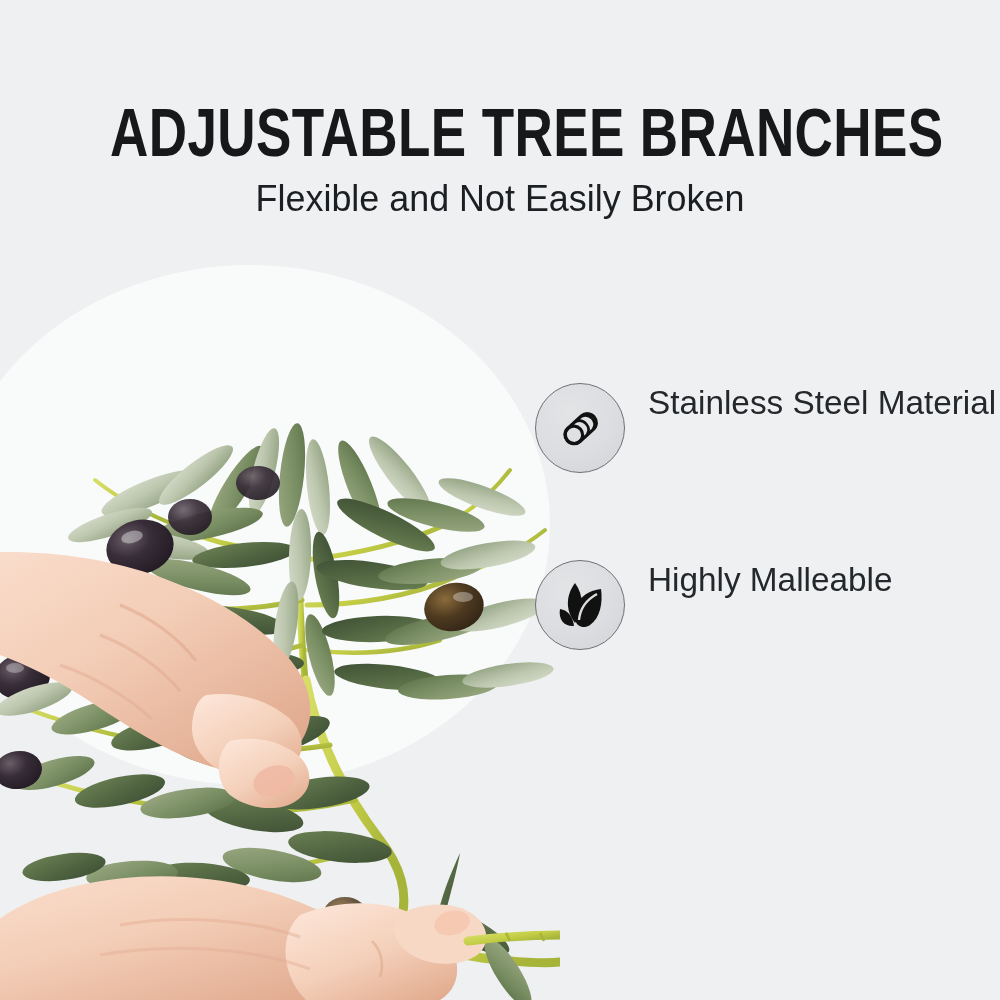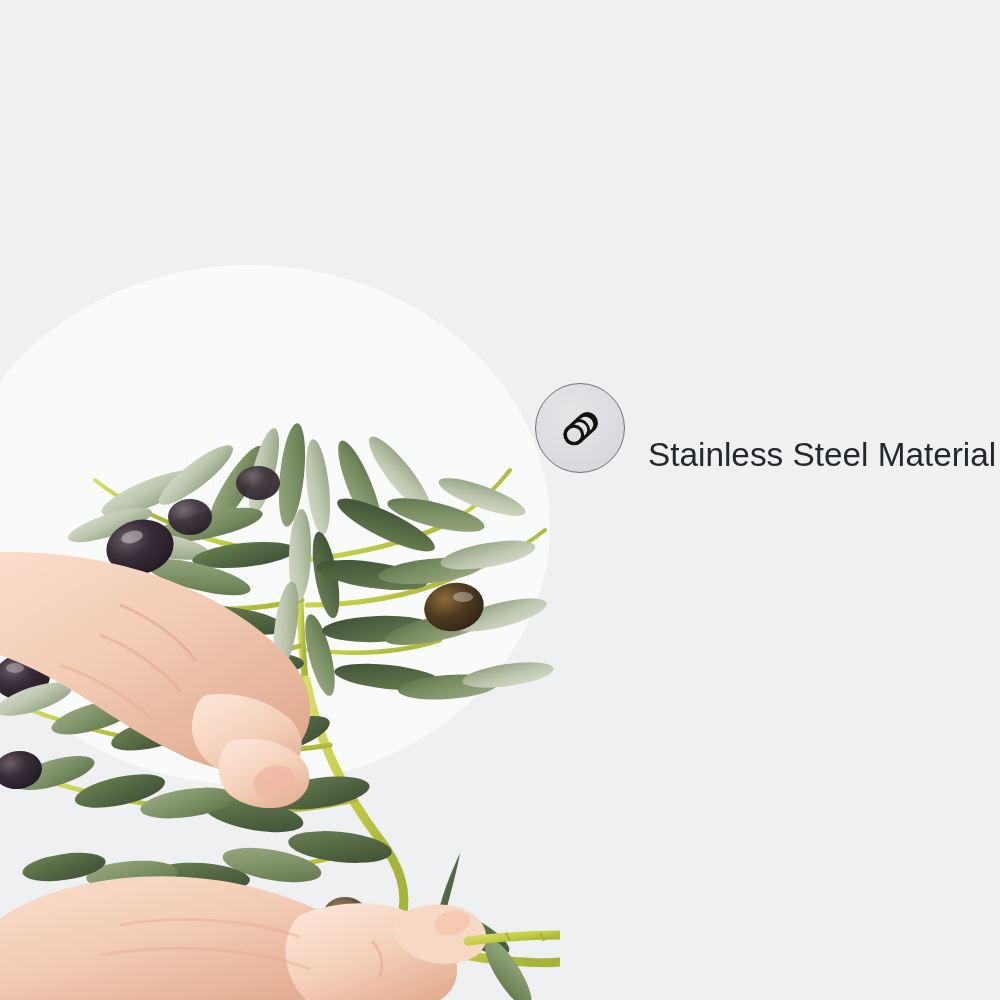--- a/index.html
+++ b/index.html
@@ -59,21 +59,21 @@
   
   .features {
     position: absolute;
     left: 535px;
     top: 383px;
     width: 465px;
     z-index: 45;
   }
   .feature-row {
     display: flex;
-    align-items: flex-end;
+    align-items: flex-start;
     height: 90px;
     margin-bottom: 87px;
   }
   .feature-row:last-child { margin-bottom: 0; }
 
   .feature-badge {
     flex: 0 0 auto;
     width: 90px;
     height: 90px;
     border-radius: 50%;
@@ -311,33 +311,53 @@
         <path d="M100 730 C 170 718, 250 722, 310 744" stroke="#e2ab90" stroke-width="3" fill="none" opacity="0.4"></path>
         <path d="M372 716 C 382 726, 384 740, 380 752" stroke="#dda68b" stroke-width="2.5" fill="none" opacity="0.55"></path>
       </g>
 
       <path d="M468 716 C 500 712, 530 710, 560 710" stroke="url(#stemG)" stroke-width="9" fill="none" stroke-linecap="round"></path>
       <path d="M506 708 L 510 716" stroke="#a7b43a" stroke-width="2.5" fill="none"></path>
       <path d="M540 708 L 544 716" stroke="#a7b43a" stroke-width="2.5" fill="none"></path>
     </svg>
   </div>
 
+  <div class="headline-block">
+    <span class="headline">ADJUSTABLE TREE BRANCHES</span>
+    <span class="subhead">Flexible and Not Easily Broken</span>
+  </div>
 
   <div class="features">
 
     <div class="feature-row">
       <div class="feature-badge">
         <svg width="56" height="56" viewBox="0 0 56 56">
           <g transform="rotate(-42 28 28)">
             <rect x="10" y="20" width="36" height="18" rx="9" ry="9" fill="none" stroke="#111111" stroke-width="3.2"></rect>
             <ellipse cx="19" cy="29" rx="8.6" ry="8.8" fill="none" stroke="#111111" stroke-width="3.2"></ellipse>
             <path d="M29 20.4 A 9 9 0 0 1 29 37.6" fill="none" stroke="#111111" stroke-width="2.6"></path>
             <path d="M37 20.4 A 9 9 0 0 1 37 37.6" fill="none" stroke="#111111" stroke-width="2.6"></path>
           </g>
         </svg>
       </div>
       <div class="feature-label">Stainless Steel Material</div>
     </div>
 
 
+    <div class="feature-row">
+      <div class="feature-badge">
+        <svg width="52" height="52" viewBox="0 0 52 52">
+
+          <path d="M6 30 C 4 41, 11 48, 20 47 C 19 38, 14 31, 6 30 Z" fill="#111111"></path>
+
+          <path d="M21 4 C 12 16, 11 31, 21 44 C 30 32, 30 16, 21 4 Z" fill="#111111"></path>
+
+          <path d="M47 10 C 30 12, 19 23, 21 41 C 23 48, 30 50, 36 46
+                   C 46 39, 49 24, 47 10 Z" fill="#111111"></path>
+
+          <path d="M43 15 C 32 21, 26 30, 25 41" fill="none" stroke="#dcdde0" stroke-width="2.4"></path>
+        </svg>
+      </div>
+      <div class="feature-label">Highly Malleable</div>
+    </div>
 
   </div>
 </div>
 
 </body></html>

